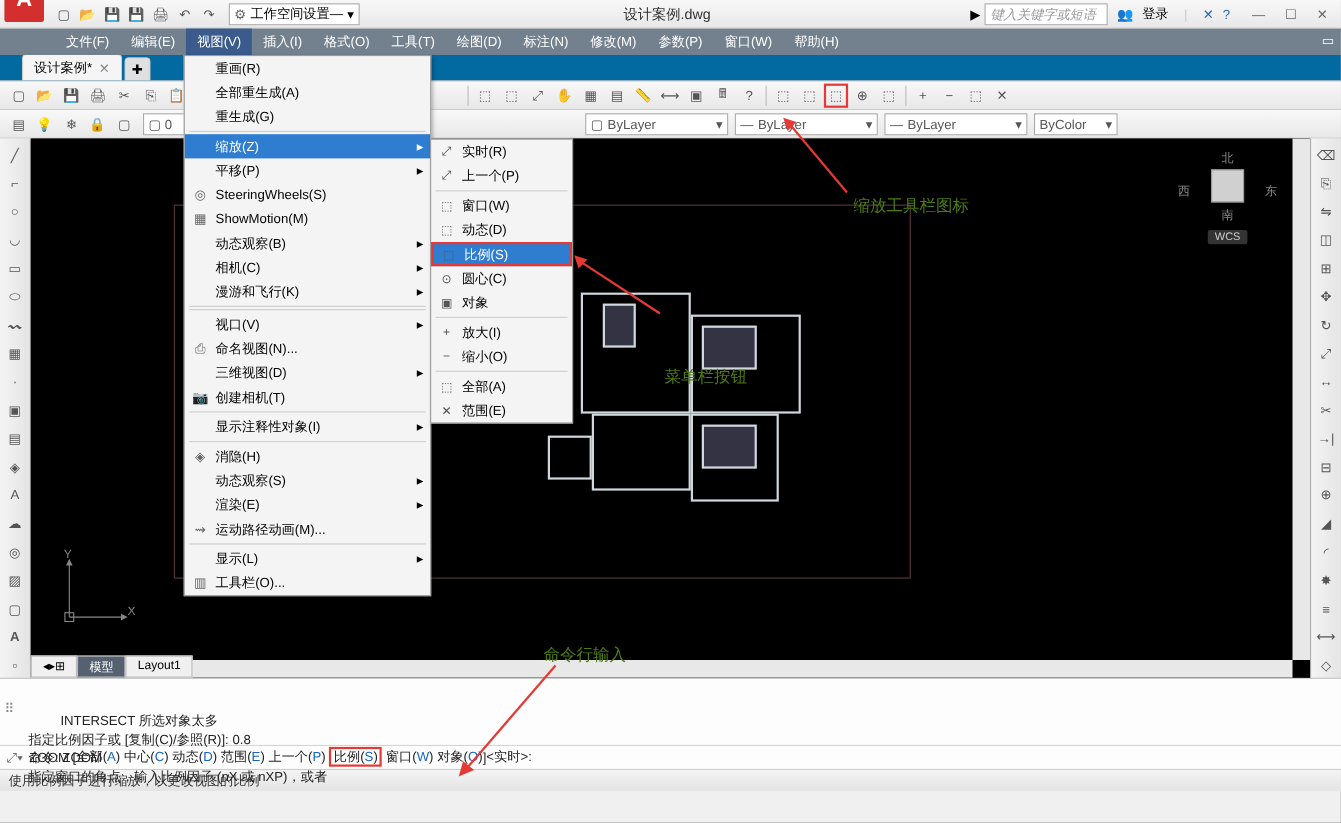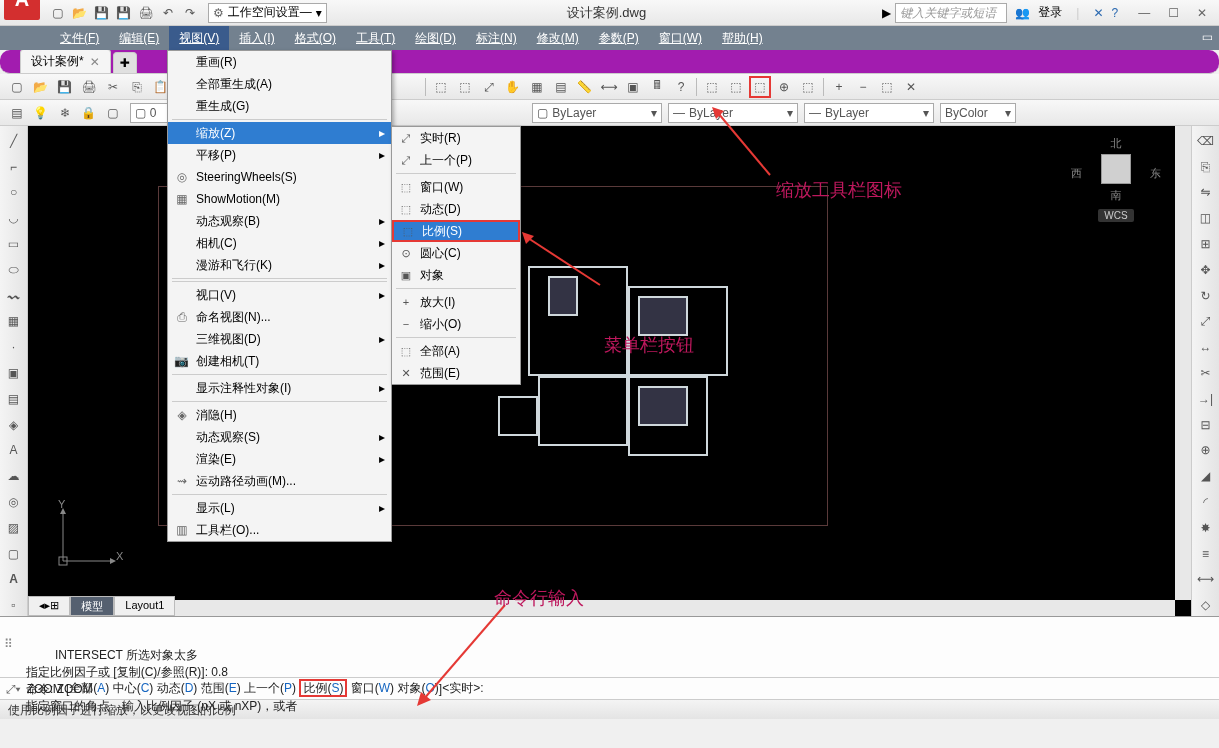--- a/index.html
+++ b/index.html
@@ -8,24 +8,24 @@
 .qat { display: flex; align-items: center; gap: 2px; padding: 0 4px; }
 .qat-btn { width: 20px; height: 20px; display: flex; align-items: center; justify-content: center; color: #555; cursor: pointer; }
 .ws-sel { display: flex; align-items: center; height: 20px; border: 1px solid #aaa; background: #fff; padding: 0 4px; margin-left: 6px; }
 .ws-sel .gear { margin-right: 4px; color: #666; }
 .title-center { flex: 1; text-align: center; font-size: 13px; color: #333; }
 .search-box { width: 112px; height: 20px; border: 1px solid #aaa; background: #fff; color: #999; font-style: italic; padding: 0 4px; display: flex; align-items: flex-end; }
 .title-right { display: flex; align-items: center; gap: 8px; padding: 0 8px; }
 .win-btns { display: flex; gap: 18px; padding: 0 12px; color: #666; }
 .menubar { height: 24px; background: #73818f; display: flex; align-items: center; color: #fff; padding-left: 50px; position: relative; }
 .app-logo { position: absolute; left: 4px; top: -22px; width: 36px; height: 42px; background: #d32f2f; display: flex; align-items: center; justify-content: center; color: #fff; font-weight: bold; font-size: 20px; z-index: 200; border-radius: 2px; }
-.menu-item { padding: 0 10px; height: 24px; line-height: 24px; cursor: pointer; text-decoration: underline; }
+.menu-item { padding: 0 10px; height: 24px; line-height: 24px; cursor: pointer; }
 .menu-item.active { background: #3a5b8c; }
 .min-icon { position: absolute; right: 6px; top: 4px; color: #fff; cursor: pointer; }
-.doctabs { height: 24px; background: #a21caf; display: flex; align-items: flex-end; padding-left: 20px; gap: 2px; border-bottom: 1px solid #ccc; border-radius: 10px; }
+.doctabs { height: 24px; background: #0369a1; display: flex; align-items: flex-end; padding-left: 20px; gap: 2px; border-bottom: 1px solid #ccc; }
 .doctab { background: #f5f5f5; border: 1px solid #ccc; border-bottom: none; padding: 3px 10px; border-radius: 4px 4px 0 0; display: flex; align-items: center; gap: 6px; }
 .doctab .x { color: #888; }
 .doctab.plus { background: #e0e0e0; width: 24px; justify-content: center; }
 .toolbar-row { height: 26px; background: linear-gradient(#f8f8f8,#e8e8e8); border-bottom: 1px solid #ccc; display: flex; align-items: center; padding: 0 6px; gap: 2px; }
 .tb-btn { width: 22px; height: 22px; display: flex; align-items: center; justify-content: center; color: #555; border: 1px solid transparent; cursor: pointer; }
 .tb-btn.highlighted { border: 2px solid #e53935; }
 .tb-sep { width: 1px; height: 18px; background: #bbb; margin: 0 2px; }
 .layer-row { height: 26px; background: linear-gradient(#f8f8f8,#e8e8e8); border-bottom: 1px solid #ccc; display: flex; align-items: center; padding: 0 6px; gap: 6px; }
 .layer-btns { display: flex; gap: 2px; }
 .layer-sel { flex: 0 0 auto; width: 140px; height: 20px; border: 1px solid #aaa; background: #fff; display: flex; align-items: center; padding: 0 4px; color: #555; gap: 4px; }
@@ -54,21 +54,21 @@
 .dd-item.hl { background: #2f7dd1; color: #fff; }
 .dd-item .arrow { position: absolute; right: 6px; }
 .dd-item .shortcut { position: absolute; right: 20px; color: #666; }
 .dd-item .ico { position: absolute; left: 6px; width: 16px; text-align: center; color: #666; }
 .dd-sep { height: 1px; background: #ccc; margin: 2px 4px; }
 .submenu { position: absolute; left: 391px; top: 126px; width: 130px; background: #f4f4f4; border: 1px solid #999; box-shadow: 2px 2px 4px rgba(0,0,0,.3); z-index: 101; }
 .sm-item { height: 22px; display: flex; align-items: center; padding: 0 8px 0 28px; position: relative; cursor: pointer; }
 .sm-item .ico { position: absolute; left: 6px; width: 16px; text-align: center; color: #555; font-size: 11px; }
 .sm-item.boxed { border: 2px solid #e53935; background: #2f7dd1; color: #fff; }
 .sm-sep { height: 1px; background: #ccc; margin: 2px 4px; }
-.anno { position: absolute; color: #be185d; font-size: 18px; z-index: 150; pointer-events: none; }
+.anno { position: absolute; color: #4d7c0f; font-size: 15px; z-index: 150; pointer-events: none; }
 .arrow-line { position: absolute; z-index: 149; pointer-events: none; }
 .cmd-area { background: #fdfdfd; border-top: 1px solid #999; }
 .cmd-hist { height: 60px; padding: 2px 8px 2px 26px; font-family: Consolas, monospace; font-size: 12px; color: #222; background: #fdfdfd; white-space: pre-wrap; position: relative; }
 .cmd-hist .handle { position: absolute; left: 4px; top: 20px; color: #888; }
 .cmd-line { height: 22px; border-top: 1px solid #ccc; display: flex; align-items: center; padding: 0 6px; font-family: Consolas, monospace; font-size: 12px; background: #fdfdfd; }
 .cmd-line .cico { margin-right: 6px; color: #666; }
 .cmd-opt { color: #222; }
 .cmd-opt .u { color: #1565c0; }
 .cmd-opt.boxed { border: 2px solid #e53935; padding: 0 2px; }
 .statusbar { height: 20px; background: linear-gradient(#f4f4f4,#e4e4e4); border-top: 1px solid #ccc; padding: 2px 8px; font-size: 12px; color: #333; }

